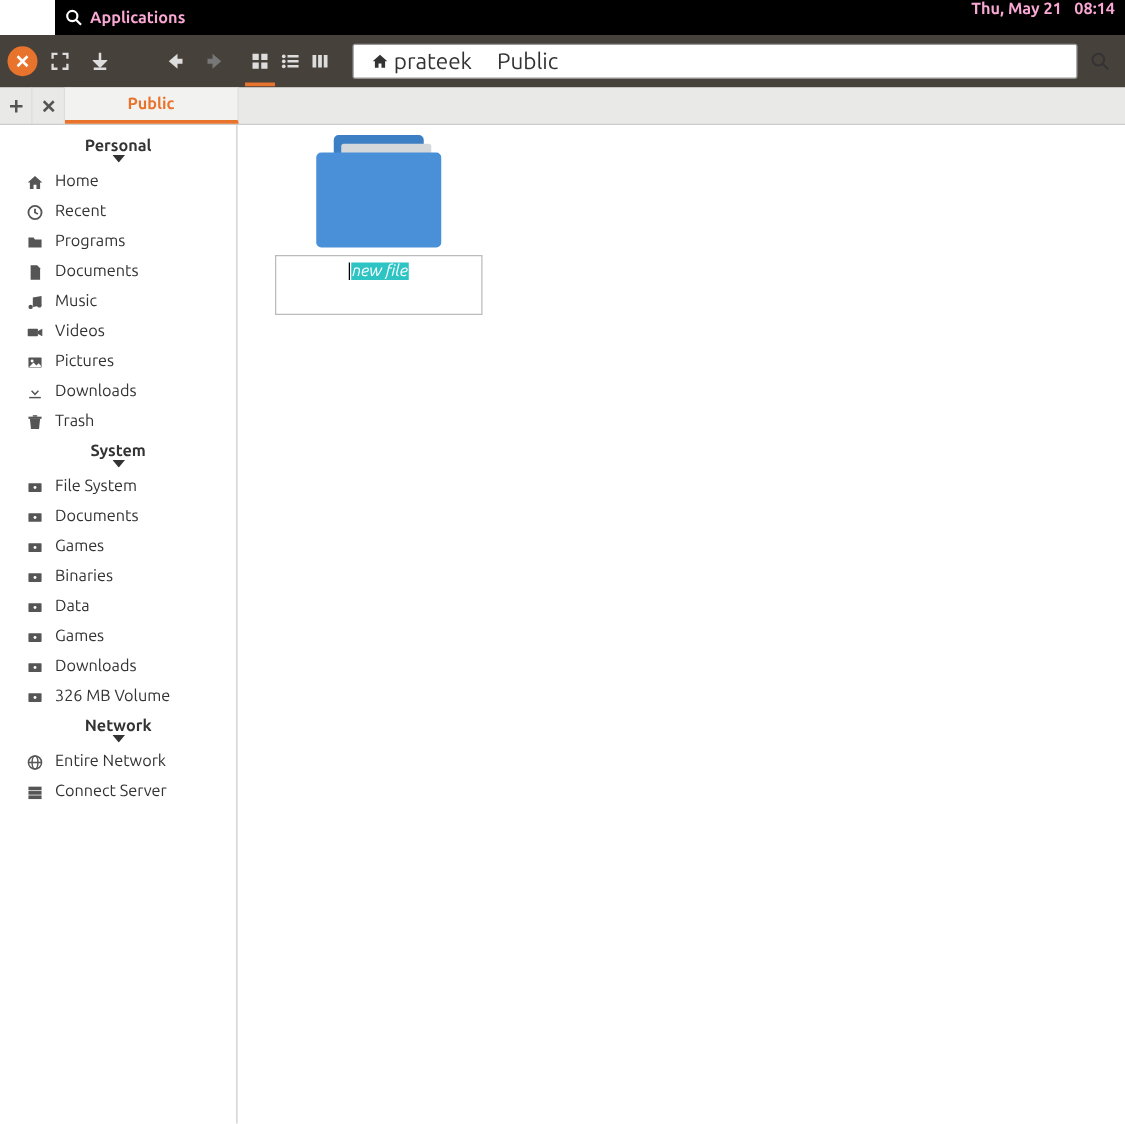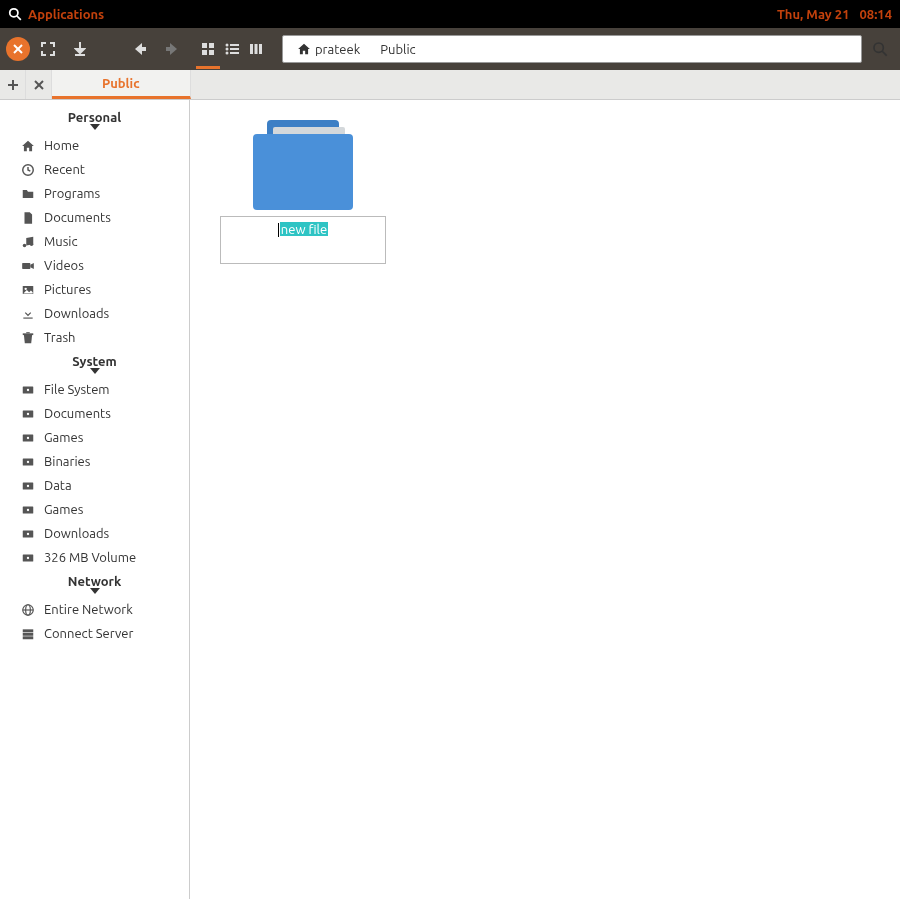--- a/index.html
+++ b/index.html
@@ -1,45 +1,45 @@
 <!DOCTYPE html>
 <html><head>
 <meta charset="utf-8">
 <style>
   * { box-sizing: border-box; margin: 0; padding: 0; font-family: -apple-system, "Segoe UI", Ubuntu, Cantarell, sans-serif; }
   body { width: 900px; height: 899px; background: #fff; overflow: hidden; }
   
-  .topbar { height: 28px; background: #000; color: #c2410c; display: flex; align-items: center; padding: 0 8px; font-size: 13px; font-weight: bold; }
+  .topbar { height: 28px; background: #000; color: #f9a8d4; display: flex; padding: 0 8px; font-size: 13px; font-weight: bold; margin-left: 44px; }
   .topbar .spacer { flex: 1; }
   .topbar .app-label { display: flex; align-items: center; gap: 6px; }
   .topbar .clock { display: flex; gap: 10px; }
   
   .toolbar { height: 42px; background: #47413b; display: flex; align-items: center; padding: 0 6px; gap: 4px; }
   .tb-btn { width: 28px; height: 28px; display: flex; align-items: center; justify-content: center; color: #ddd; border-radius: 3px; }
   .tb-btn.orange { background: #e8732c; border-radius: 50%; width: 24px; height: 24px; }
   .tb-btn.disabled { color: #777; }
   .tb-group { display: flex; gap: 0; margin-left: 6px; }
   .view-btn { width: 24px; height: 28px; display: flex; align-items: center; justify-content: center; color: #ddd; position: relative; }
   .view-btn.active::after { content:""; position:absolute; bottom:-6px; left:0; right:0; height:3px; background:#e8732c; }
-  .pathbar { flex: 1; margin-left: 10px; height: 28px; background: #fff; border: 1px solid #999; border-radius: 2px; display: flex; align-items: center; padding: 0 6px; font-size: 13px; color: #333; gap: 4px; }
+  .pathbar { flex: 1; margin-left: 10px; height: 28px; background: #fff; border: 1px solid #999; border-radius: 2px; display: flex; align-items: center; padding: 0 6px; font-size: 18px; color: #333; gap: 4px; }
   .pathbar .seg { padding: 2px 8px; }
   .pathbar .seg.home { display:flex; align-items:center; gap:4px; }
   .search-btn { width: 28px; height: 28px; display:flex; align-items:center; justify-content:center; color:#333; }
   
   .tabbar { height: 30px; background: #e9e9e7; border-bottom: 1px solid #ccc; display: flex; align-items: stretch; }
   .tabbar .tab-ctl { width: 26px; display:flex; align-items:center; justify-content:center; color:#555; font-size:15px; border-right:1px solid #ddd; }
   .tabbar .tab { padding: 0 50px; display:flex; align-items:center; font-size:13px; color:#e8732c; font-weight:bold; border-right:1px solid #ddd; border-bottom:3px solid #e8732c; background:#f2f2f0; }
   
   .main { display: flex; height: calc(899px - 28px - 42px - 30px); }
   .sidebar { width: 190px; border-right: 1px solid #ccc; padding: 6px 0; font-size: 13px; color: #333; overflow:hidden; }
   .side-section-hdr { display:flex; align-items:center; justify-content:space-between; padding: 4px 10px; font-weight:bold; color:#333;flex-direction:column; }
   .side-item { display:flex; align-items:flex-start; gap:8px; padding: 4px 10px 4px 20px; color:#333; }
   .side-item .ico { width:16px; height:16px; display:flex; align-items:center; justify-content:center; color:#555; }
   
-  .content { flex:1; padding: 20px 10px; position: relative; }
+  .content { flex:1; padding: 8px 10px; position: relative; font-style: italic; }
   .folder-item { width: 166px; display:flex; flex-direction:column; align-items:center; gap:6px; }
   .folder-icon { width: 100px; height: 90px; position: relative; }
   .folder-back { position:absolute; top:0; left:14px; width:72px; height:18px; background:#3d7fc5; border-radius:4px 4px 0 0; }
   .folder-front { position:absolute; top:14px; left:0; width:100px; height:76px; background:#4a90d9; border-radius:4px; }
   .folder-paper { position:absolute; top:7px; left:20px; width:72px; height:16px; background:#d4d8db; border-radius:2px 2px 0 0; }
   .rename-box { width: 166px; height: 48px; border: 1px solid #bbb; display:flex; align-items:flex-start; justify-content:center; padding-top:2px; background:#fff; }
   .rename-text { background:#2ec4c4; color:#fff; font-size:13px; padding:0 1px; }
   .caret { display:inline-block; width:1px; height:14px; background:#000; vertical-align:middle; margin-right:1px; }
 
   svg { display:block; }

